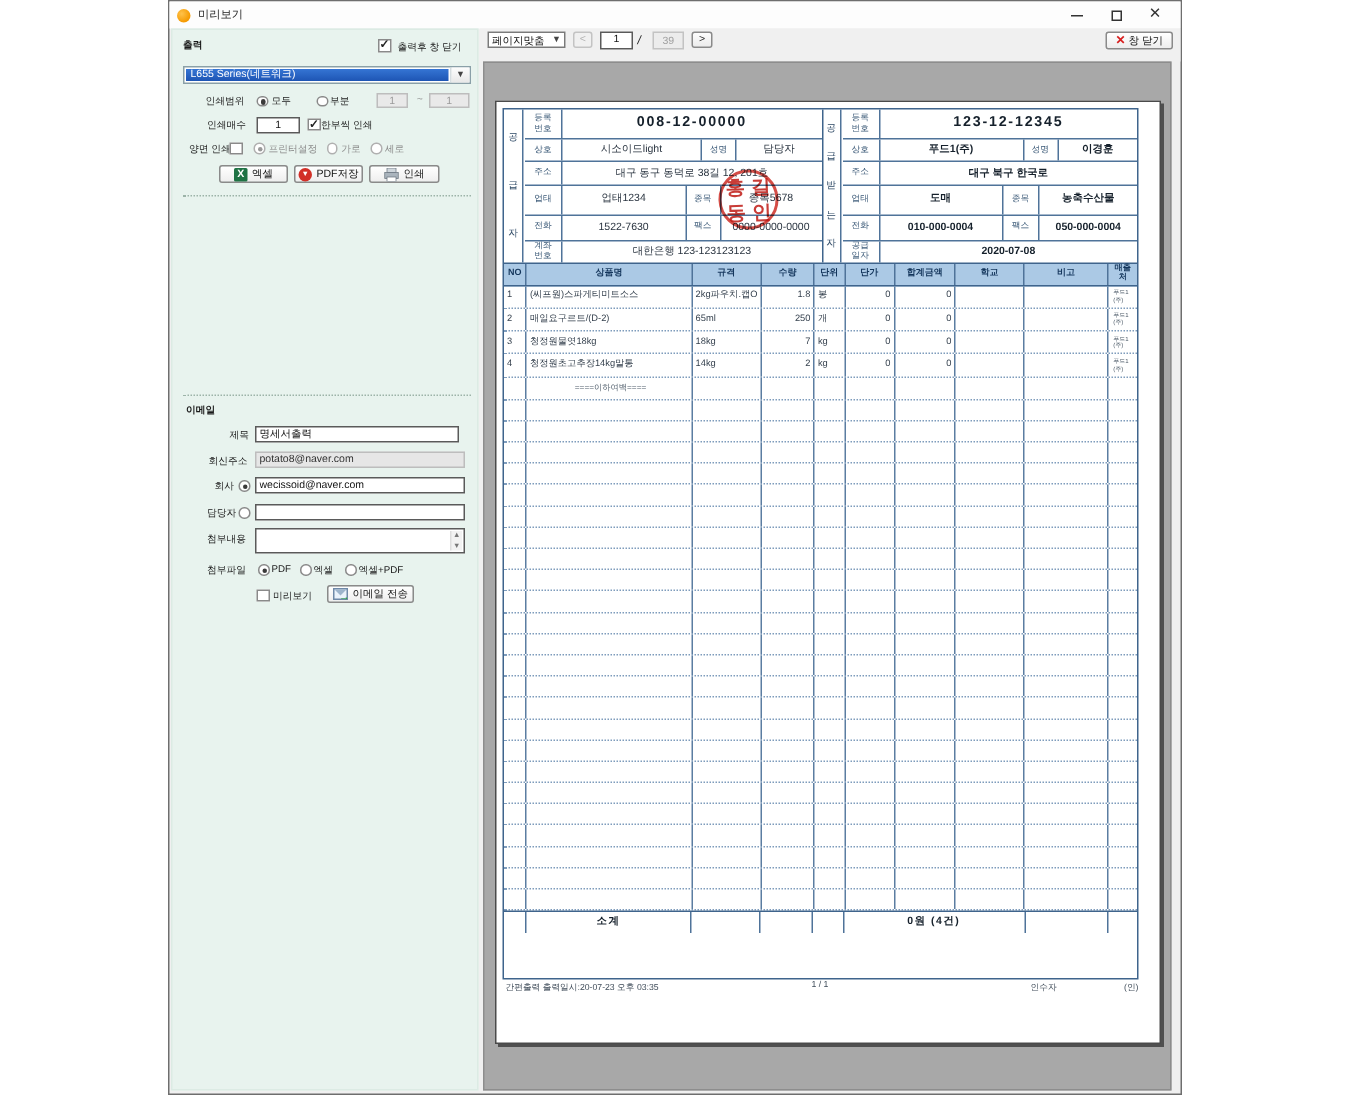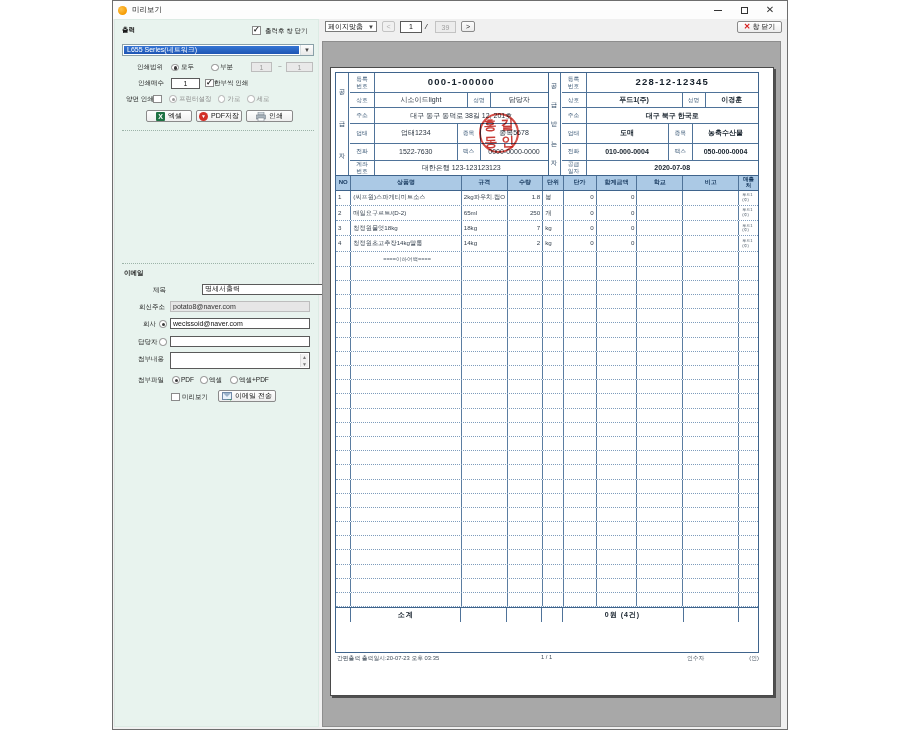--- a/index.html
+++ b/index.html
@@ -244,21 +244,21 @@
         </svg>
         <span>인쇄</span>
       </div>
 
       <div class="dashed-sep" style="top:110px;"></div>
       <div class="dashed-sep" style="top:243px;"></div>
 
       <span class="lp-label bold" style="left:9px; top:249px;">이메일</span>
 
       <span class="lp-label" style="left:38px; top:266px;">제목</span>
-      <input class="tiny-input left" style="left: 55px; top: 264px; width: 152px; height: 10.5px; margin-left: 32px;" value="명세서출력">
+      <input class="tiny-input left" style="left: 55px; top: 264px; width: 136px; height: 10.5px;" value="명세서출력">
 
       <span class="lp-label" style="left:24px; top:283px;">회신주소</span>
       <input class="tiny-input left disabled" style="left: 55px; top: 281px; width: 140px; height: 10.5px; color: rgb(51, 51, 51); background: rgb(230, 230, 230);" value="potato8@naver.com">
 
       <span class="lp-label" style="left:28px; top:300px;">회사</span>
       <span class="radio sel" style="left:44px; top:300px;"></span>
       <input class="tiny-input left" style="left: 55px; top: 298px; width: 140px; height: 11px;" value="wecissoid@naver.com">
 
       <span class="lp-label" style="left:23px; top:318px;">담당자</span>
       <span class="radio" style="left:44px; top:318px;"></span>
@@ -320,21 +320,21 @@
                   <span>공</span>
                   <span>급</span>
                   <span>자</span>
                 </div>
               <div class="party-rows">
                 <div class="prow" style="height:20px;">
                   <div class="plabel" id="sup-reg-label">
                       <div>등록</div>
                       <div>번호</div>
                     </div>
-                  <div class="pcell grow regno">000-1-00000</div>
+                  <div class="pcell grow regno">008-12-00000</div>
                 </div>
                 <div class="prow" style="height:15px;">
                   <div class="plabel">상호</div>
                   <div class="pcell" style="width:92px;">시소이드light</div>
                   <div class="pcell divL divR" style="width:24px; font-size:5.8px; color:#3c5a78;">성명</div>
                   <div class="pcell grow">담당자</div>
                 </div>
                 <div class="prow" style="height:16px;">
                   <div class="plabel">주소</div>
                   <div class="pcell grow">대구 동구 동덕로 38길 12, 201호</div>
@@ -368,21 +368,21 @@
                   <span>받</span>
                   <span>는</span>
                   <span>자</span>
                 </div>
               <div class="party-rows" style="left:13px;">
                 <div class="prow" style="height:20px;">
                   <div class="plabel" id="buy-reg-label">
                       <div>등록</div>
                       <div>번호</div>
                     </div>
-                  <div class="pcell grow regno">228-12-12345</div>
+                  <div class="pcell grow regno">123-12-12345</div>
                 </div>
                 <div class="prow" style="height:15px;">
                   <div class="plabel">상호</div>
                   <div class="pcell bval" style="width:95px;">푸드1(주)</div>
                   <div class="pcell divL divR" style="width:24px; font-size:5.8px; color:#3c5a78;">성명</div>
                   <div class="pcell grow bval">이경훈</div>
                 </div>
                 <div class="prow" style="height:16px;">
                   <div class="plabel">주소</div>
                   <div class="pcell grow bval">대구 북구 한국로</div>

